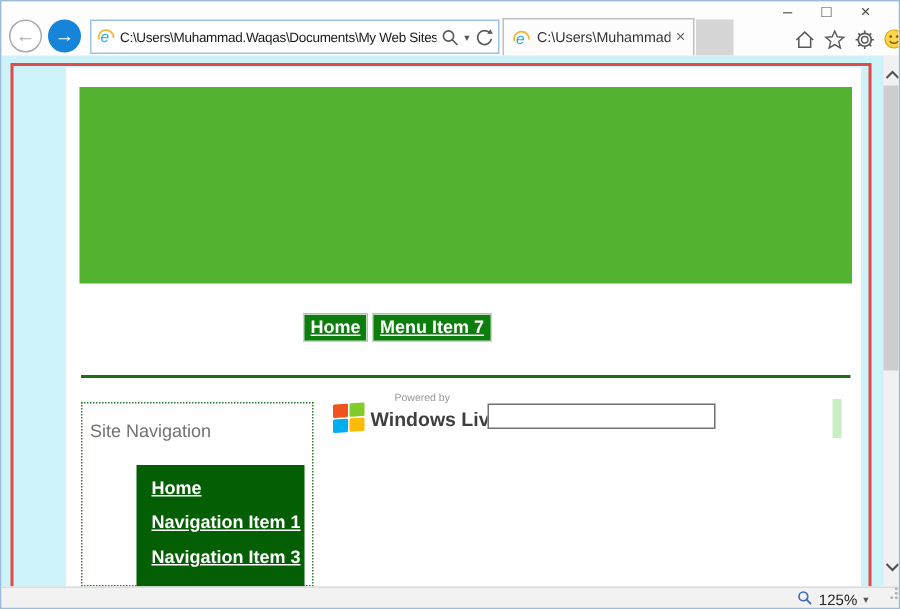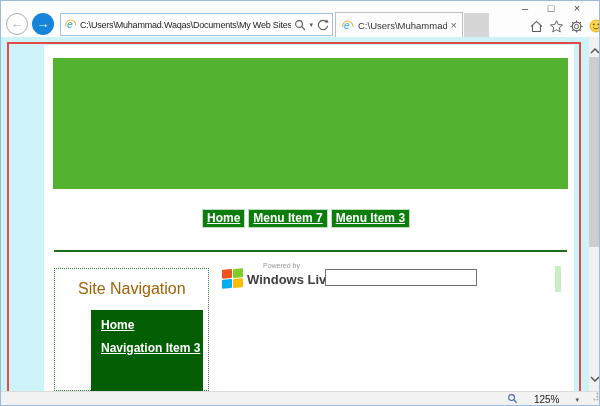--- a/index.html
+++ b/index.html
@@ -48,21 +48,21 @@
 
   .menu-row{position:absolute;left:158px;top:164px;display:flex;gap:3px;}
   .menu-btn{background:#0D7D0D;border:1px solid #C2DCC2;color:#fff;font-size:12px;
             font-weight:bold;padding:1px 4px 2px;text-decoration:underline;
             font-family:inherit;white-space:nowrap;cursor:pointer;}
 
   .divider{position:absolute;left:10px;top:205px;width:513px;height:0;border-top:2px solid #1C6E1C;}
 
   .sidebar{position:absolute;left:10px;top:223px;width:155px;height:123px;
            border:1px dotted #2F7D2F;box-sizing:border-box;}
-  .sidebar-title{position:absolute;left:23px;top:11px;color:#a16207;font-size:16px;}
+  .sidebar-title{position:absolute;left:5px;top:11px;color:#737373;font-size:12px;}
   .nav-panel{position:absolute;left:36px;top:41px;width:112px;height:82px;
              background:#045F04;padding:9px 0 0 10px;box-sizing:border-box;overflow:hidden;}
   .nav-link{display:block;color:#fff;font-size:12px;font-weight:bold;
             text-decoration:underline;line-height:13px;margin-bottom:10px;cursor:pointer;}
 
   
   .flag{position:absolute;left:178px;top:224px;width:21px;height:20px;
         display:grid;grid-template-columns:10px 10px;grid-template-rows:9px 9px;gap:1px;
         transform:skewY(-4deg);}
   .flag i{border-radius:1px;}
@@ -77,21 +77,21 @@
 
   
   .scrollbar{position:absolute;left:588px;top:0;width:12px;height:354px;background:#F1F1F1;}
   .sb-up{position:absolute;top:4px;left:1px;}
   .sb-down{position:absolute;bottom:4px;left:1px;}
   .sb-thumb{position:absolute;left:0;top:20px;width:12px;height:190px;background:#CDCDCD;}
 
   
   .statusbar{position:absolute;top:390px;left:0;width:600px;height:16px;background:#F2F2F2;
              border-top:1px solid #DCDCDC;box-sizing:border-box;}
-  .zoom-cluster{position:absolute;right:22px;top:1px;display:flex;align-items:center;gap:16px;
+  .zoom-cluster{position:absolute;right:22px;top:1px;display:flex;align-items:center;gap:4px;
                 font-size:10px;color:#222;}
   .grip{position:absolute;right:2px;bottom:2px;}
 </style>
 </head>
 <body>
 
 <div class="screen">
 
   <div class="chrome">
     <div class="win-controls">
@@ -173,29 +173,29 @@
 
   <div class="viewport">
     <div class="debug-border"></div>
 
     <div class="webpage">
       <div class="masthead"></div>
 
       <div class="menu-row">
         <button class="menu-btn">Home</button>
         <button class="menu-btn">Menu Item 7</button>
-        <button class="menu-btn">Menu Item 3</button>
       </div>
 
       <div class="divider"></div>
 
       <div class="sidebar">
         <div class="sidebar-title">Site Navigation</div>
         <div class="nav-panel">
           <a class="nav-link">Home</a>
+          <a class="nav-link">Navigation Item 1</a>
           <a class="nav-link">Navigation Item 3</a>
         </div>
       </div>
 
       <div class="flag">
         <i style="background:#F1511B"></i>
         <i style="background:#80CC28"></i>
         <i style="background:#00ADEF"></i>
         <i style="background:#FBBC09"></i>
       </div>

